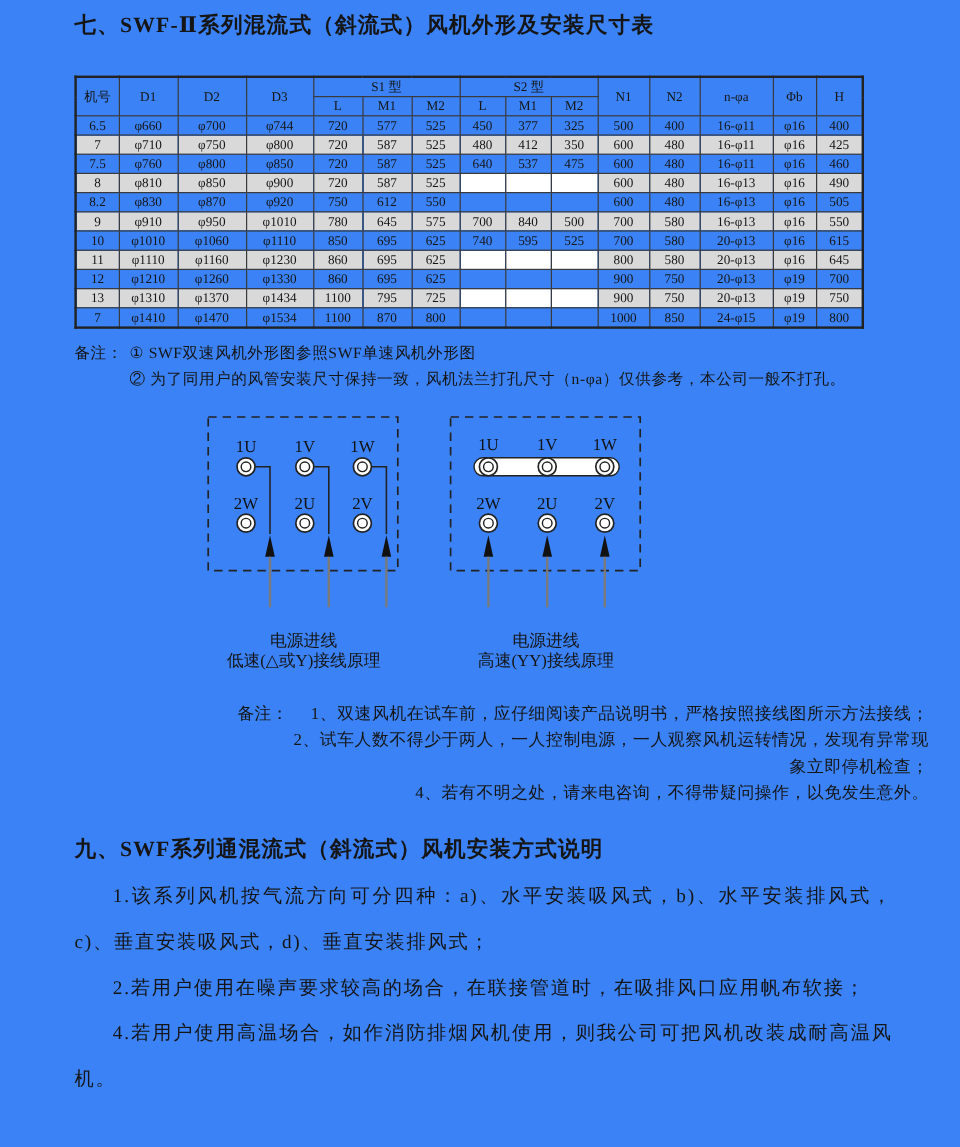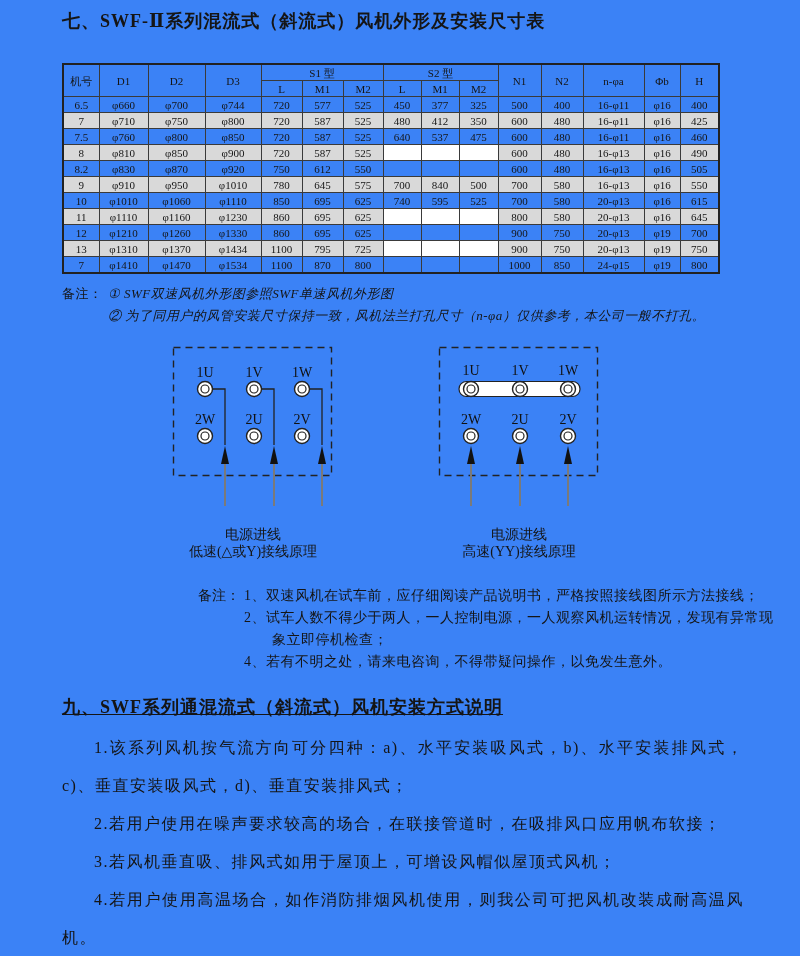--- a/index.html
+++ b/index.html
@@ -8,51 +8,51 @@
     font-family:"Liberation Serif","DejaVu Serif",serif;
   }
   .page{position:relative;width:800px;height:956px;overflow:hidden;background:#3b82f6;}
 
   .sec-title{
     font-size:18px;font-weight:bold;margin:0 0 0 62px;letter-spacing:1px;
     white-space:nowrap;
   }
   #s7-title{padding-top:9px;}
   #s8-title{margin-top:26px;}
-  #s9-title{margin-top:22px;text-decoration:underline;}
+  #s9-title{margin-top:22px;}
 
   
   table.dim{
     border-collapse:collapse;table-layout:fixed;
     margin:30px 0 0 62px;width:657px;
     font-size:11px;border:2px solid #222;
   }
   table.dim th, table.dim td{
     border:1px solid #3a3a3a;text-align:center;vertical-align:middle;
     padding:0;height:15px;line-height:14px;font-weight:normal;
     overflow:hidden;white-space:nowrap;
   }
   tr.shaded td{background:#d9d9d9;}
   tr.shaded td:empty{background:#ffffff;}
 
   
   .fnotes{position:relative;margin:9px 0 0 108px;width:648px;font-size:13px;line-height:22px;letter-spacing:0.5px;}
   .fnotes-label{position:absolute;left:-46px;top:0;}
-  .fnote-item{padding-left:1.7em;text-indent:-1.7em;font-style:italic;}
+  .fnote-item{padding-left:1.7em;text-indent:-1.7em;}
 
   
-  .diagrams{display:flex;margin:19px 0 0 172px;gap:104px;}
+  .diagrams{display:flex;margin:19px 0 0 172px;gap:40px;}
   .diagram{width:162px;text-align:center;}
   .diagram svg{display:block;}
   .diagram-caption{font-size:14px;line-height:17px;margin-top:17px;white-space:nowrap;}
 
   
   .remarks{position:relative;margin:25px 0 0 244px;width:530px;font-size:14px;line-height:22px;}
   .remarks-label{position:absolute;left:-46px;top:0;}
-  .remark-item{padding-left:2em;text-indent:-2em;letter-spacing:0.5px;}
+  .remark-item{padding-left:2em;text-indent:-2em;letter-spacing:0.5px;text-align:right;}
 
   
   .paras{margin:10px 0 0 62px;width:682px;font-size:16px;line-height:38px;letter-spacing:1.5px;text-align:justify;}
   .para{text-indent:2em;margin:0;}
 </style>
 </head>
 <body>
 
 <div class="page">
 
@@ -425,18 +425,17 @@
   </div>
 
   <h1 class="sec-title" id="s9-title">九、SWF系列通混流式（斜流式）风机安装方式说明</h1>
 
   <div class="paras">
 
       <p class="para">1.该系列风机按气流方向可分四种：a)、水平安装吸风式，b)、水平安装排风式，c)、垂直安装吸风式，d)、垂直安装排风式；</p>
 
       <p class="para">2.若用户使用在噪声要求较高的场合，在联接管道时，在吸排风口应用帆布软接；</p>
 
-      <p class="para">3.若风机垂直吸、排风式如用于屋顶上，可增设风帽似屋顶式风机；</p>
 
       <p class="para">4.若用户使用高温场合，如作消防排烟风机使用，则我公司可把风机改装成耐高温风机。</p>
     </div>
 
 </div>
 
 </body></html>

